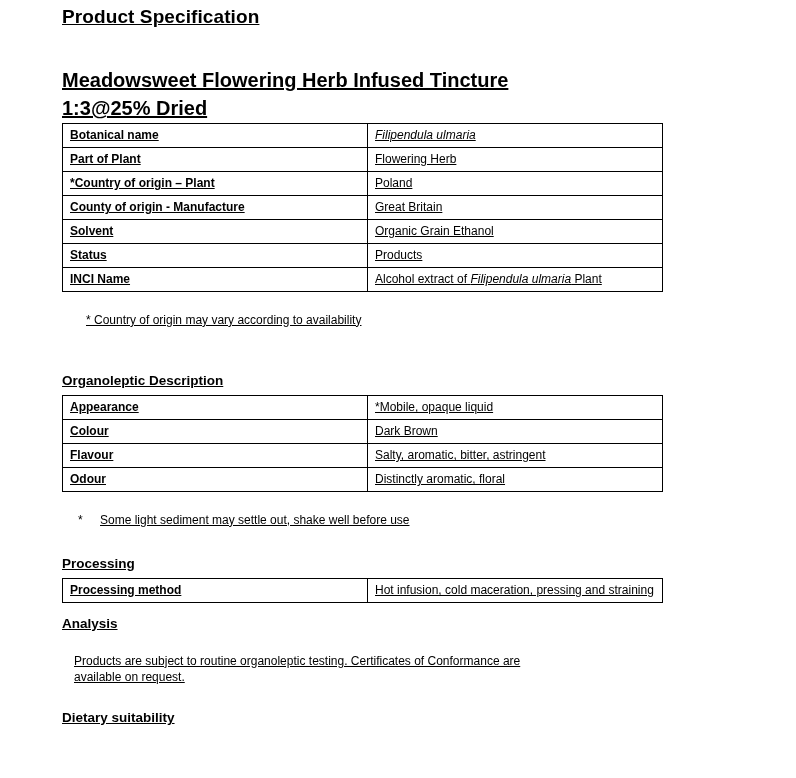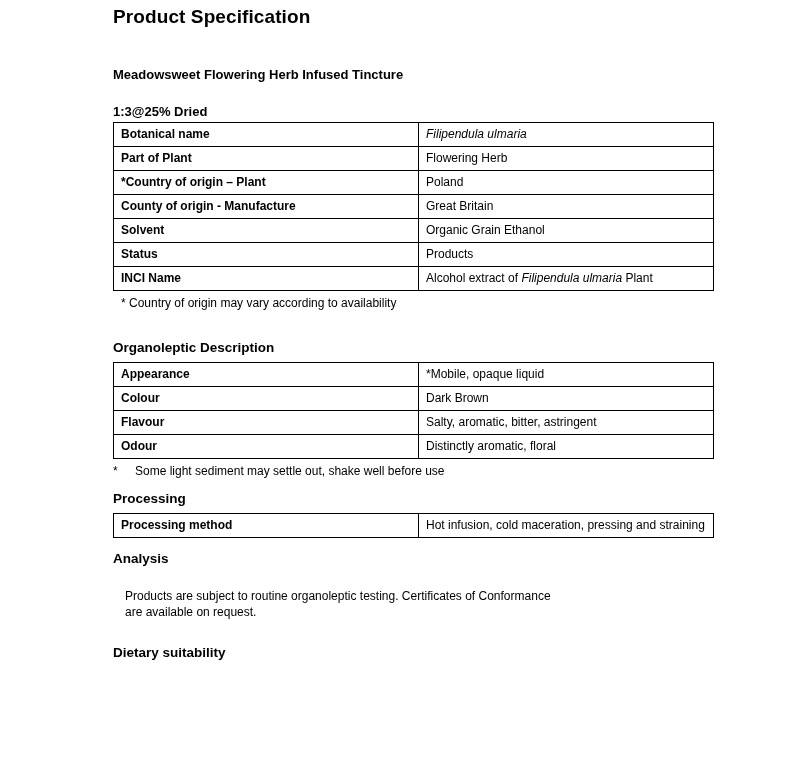--- a/index.html
+++ b/index.html
@@ -12,39 +12,39 @@
     height: 778px;
     font-family: "Liberation Sans", sans-serif;
     color: #000000;
     overflow: hidden;
   }
   .page {
     position: relative;
     width: 665px;
     height: 778px;
     box-sizing: border-box;
-    padding: 0 92px 0 113px;
+    padding: 0 92px 0 62px;
+    text-decoration: underline;
   }
   h1.doc-title {
     font-size: 19px;
     font-weight: bold;
     margin: 0;
     padding-top: 6px;
     letter-spacing: 0.1px;
   }
   h2.product-name {
-    font-size: 13px;
+    font-size: 20px;
     font-weight: bold;
     margin: 0;
     padding-top: 38px;
     line-height: 1.42;
   }
   h2.product-name .line2 {
     display: block;
-    margin-top: 19px;
   }
   h3.section {
     font-size: 13.5px;
     font-weight: bold;
     margin: 0;
     padding-top: 13px;
     padding-bottom: 7px;
   }
   h3.section.spaced {
     padding-top: 30px;
@@ -66,21 +66,21 @@
   table.spec td.label {
     width: 297px;
     font-weight: bold;
   }
   table.spec td.value {
     font-weight: normal;
   }
   .italic { font-style: italic; }
   .note {
     font-size: 12px;
-    margin: 0;
+    margin: 16px;
     padding-top: 5px;
     padding-left: 8px;
   }
   .note.star-indent {
     padding-left: 0;
   }
   .note.star-indent .star {
     display: inline-block;
     width: 22px;
   }

